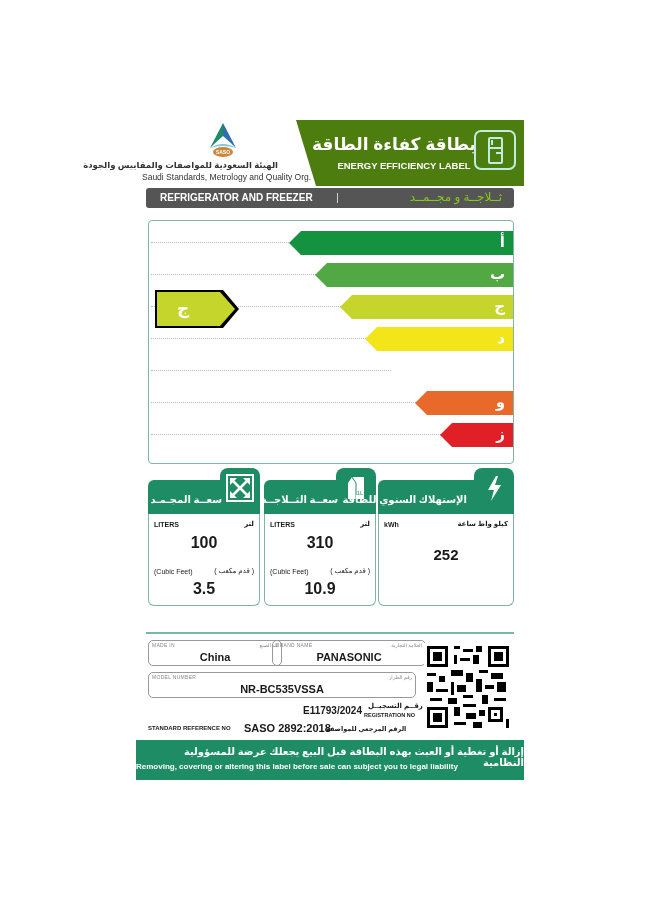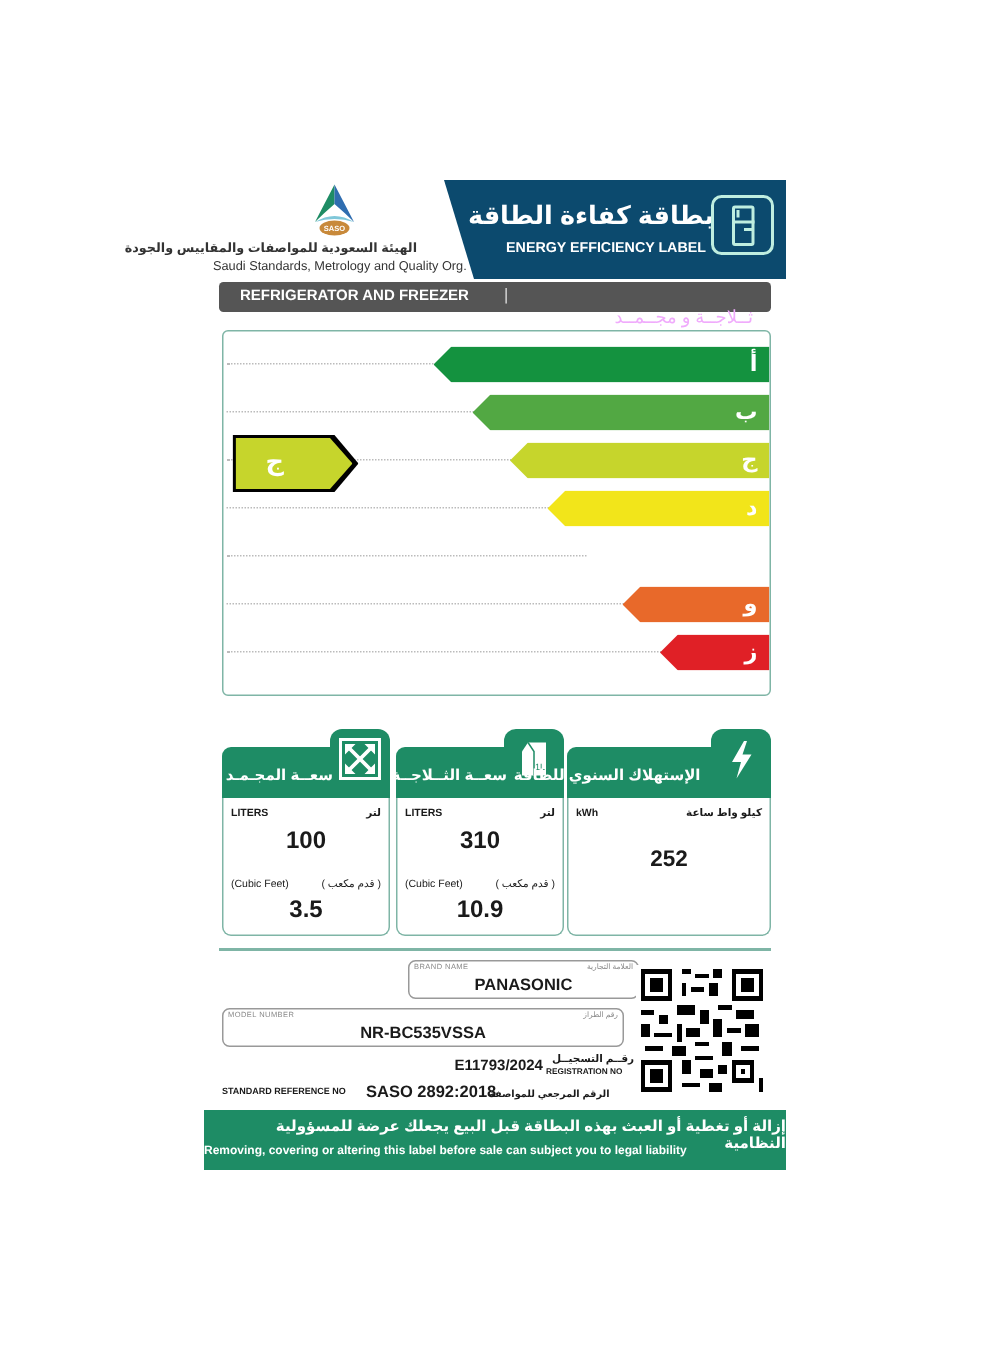--- a/index.html
+++ b/index.html
@@ -7,47 +7,47 @@
     body { font-family: "Liberation Sans", "DejaVu Sans", sans-serif; position: relative; color: #1a1a1a; }
 
     .label { position: absolute; left: 136px; top: 120px; width: 388px; height: 660px; background: #fff; }
 
     
     .header { position: absolute; left: 0; top: 0; width: 388px; height: 66px; }
     .saso-block { position: absolute; left: 0; top: 0; width: 172px; height: 66px; }
     .saso-logo { position: absolute; left: 70px; top: 2px; width: 34px; height: 36px; }
     .saso-ar { position: absolute; left: 6px; top: 40px; width: 136px; font-size: 8.5px; font-weight: bold; color: #333; text-align: left; direction: rtl; white-space: nowrap; }
     .saso-en { position: absolute; left: 6px; top: 52px; width: 168px; font-size: 8.5px; color: #333; white-space: nowrap; }
-    .green-head { position: absolute; left: 160px; top: 0; width: 228px; height: 66px; background: #0c4a6e; clip-path: polygon(0 0, 100% 0, 100% 100%, 20px 100%, 20px 100%); }
+    .green-head { position: absolute; left: 160px; top: 0; width: 228px; height: 66px; background: #4d7c0f; clip-path: polygon(0 0, 100% 0, 100% 100%, 20px 100%, 20px 100%); }
     .green-head::before { content: ""; }
     .gh-ar { position: absolute; left: 40px; top: 14px; width: 140px; text-align: right; font-size: 17px; font-weight: bold; color: #fff; direction: rtl; white-space: nowrap; }
     .gh-en { position: absolute; left: 36px; top: 40px; width: 144px; text-align: center; font-size: 9.5px; font-weight: bold; color: #fff; white-space: nowrap; }
     .fridge-icon { position: absolute; right: 8px; top: 10px; width: 42px; height: 40px; border: 2px solid #bfeee0; border-radius: 7px; }
     .fridge-icon .f-body { position: absolute; left: 12px; top: 5px; width: 15px; height: 27px; border: 2px solid #bfeee0; border-radius: 2px; }
     .fridge-icon .f-div { position: absolute; left: 12px; top: 15px; width: 15px; height: 2px; background: #bfeee0; }
     .fridge-icon .f-h1 { position: absolute; left: 15px; top: 8px; width: 2px; height: 5px; background: #bfeee0; }
     .fridge-icon .f-h2 { position: absolute; left: 20px; top: 20px; width: 6px; height: 2px; background: #bfeee0; }
 
     .cat-bar { position: absolute; left: 10px; top: 68px; width: 368px; height: 20px; background: #555; border-radius: 3px; text-decoration: underline; }
     .cat-en { position: absolute; left: 14px; top: 4px; font-size: 10px; font-weight: bold; color: #fff; }
     .cat-sep { position: absolute; left: 190px; top: 3px; font-size: 11px; color: #ddd; }
-    .cat-ar { position: absolute; right: 12px; top: 16px; font-size: 12px; color: #f0abfc; direction: rtl; letter-spacing: 2px; }
+    .cat-ar { position: absolute; right: 12px; top: 2px; font-size: 12px; color: #84cc16; direction: rtl; letter-spacing: 2px; }
 
     
     .scale-box { position: absolute; left: 12px; top: 100px; width: 366px; height: 244px; border: 1.5px solid #7fb5a6; border-radius: 4px; background: #fff; }
     .grade-row { position: absolute; left: 0; width: 364px; height: 24px; }
     .dots { position: absolute; left: 2px; top: 11px; height: 0; border-top: 1px dotted #bbb; }
     .arrow { position: absolute; right: 0; top: 0; height: 24px; clip-path: polygon(12px 0, 100% 0, 100% 100%, 12px 100%, 0 50%); }
     .arrow-letter { position: absolute; right: 8px; top: 2px; font-size: 15px; font-weight: bold; color: #fff; direction: rtl; }
     .rating-marker { position: absolute; left: 6px; top: 69px; width: 84px; height: 38px; background: #000; clip-path: polygon(0 0, 68px 0, 84px 50%, 68px 100%, 0 100%); }
     .rating-inner { position: absolute; left: 2px; top: 2px; width: 78px; height: 34px; background: #c6d52c; clip-path: polygon(0 0, 63px 0, 78px 50%, 63px 100%, 0 100%); }
     .rating-letter { position: absolute; left: 20px; top: 6px; font-size: 17px; font-weight: bold; color: #fff; }
 
     
-    .card { position: absolute; top: 366px; width: 112px; height: 138px; }
+    .card { position: absolute; top: 348px; width: 112px; height: 138px; }
     .card-tab { position: absolute; right: 0; top: 0; width: 40px; height: 46px; background: #1e8c65; border-radius: 8px 8px 0 0; }
     .card-head { position: absolute; left: 0; top: 12px; width: 112px; height: 34px; background: #1e8c65; border-radius: 6px 0 0 0; }
     .card-ar { position: absolute; left: 4px; top: 14px; width: 70px; font-size: 10px; font-weight: bold; color: #fff; text-align: left; direction: rtl; white-space: nowrap; }
     .card-en { position: absolute; left: 3px; top: 35px; font-size: 5.5px; font-weight: bold; color: #fff; white-space: nowrap; }
     .card-body { position: absolute; left: 0; top: 46px; width: 112px; height: 92px; border: 1.5px solid #7fb5a6; border-top: none; border-radius: 0 0 6px 6px; }
     .unit-en { position: absolute; left: 5px; top: 7px; font-size: 7px; font-weight: bold; }
     .unit-ar { position: absolute; right: 5px; top: 6px; font-size: 7px; font-weight: bold; direction: rtl; }
     .big-val { position: absolute; left: 0; width: 100%; text-align: center; font-size: 16px; font-weight: bold; }
     .sub-en { position: absolute; left: 5px; top: 54px; font-size: 7px; }
     .sub-ar { position: absolute; right: 5px; top: 53px; font-size: 7px; direction: rtl; }
@@ -206,20 +206,25 @@
     </svg>
     <div class="card-body" style="width:136px">
       <span class="unit-en">kWh</span>
       <span class="unit-ar">كيلو واط ساعة</span>
       <div class="big-val" style="top:32px;font-size:15px">252</div>
     </div>
   </div>
 
   <div class="details-line"></div>
 
+  <div class="field" style="left:12px;top:520px;width:134px">
+    <span class="f-label-en">MADE IN</span>
+    <span class="f-label-ar">بلد الصنع</span>
+    <div class="f-val">China</div>
+  </div>
   <div class="field" style="left:136px;top:520px;width:154px">
     <span class="f-label-en">BRAND NAME</span>
     <span class="f-label-ar">العلامة التجارية</span>
     <div class="f-val">PANASONIC</div>
   </div>
   <div class="field" style="left:12px;top:552px;width:268px">
     <span class="f-label-en">MODEL NUMBER</span>
     <span class="f-label-ar">رقم الطراز</span>
     <div class="f-val">NR-BC535VSSA</div>
   </div>

